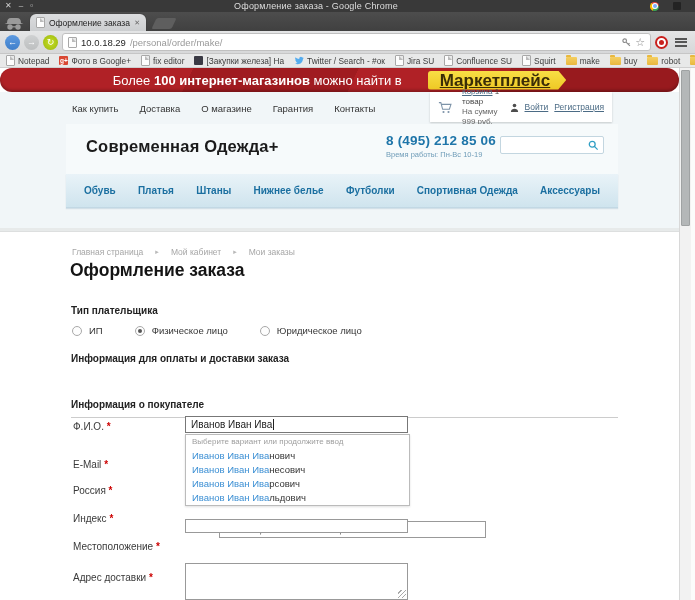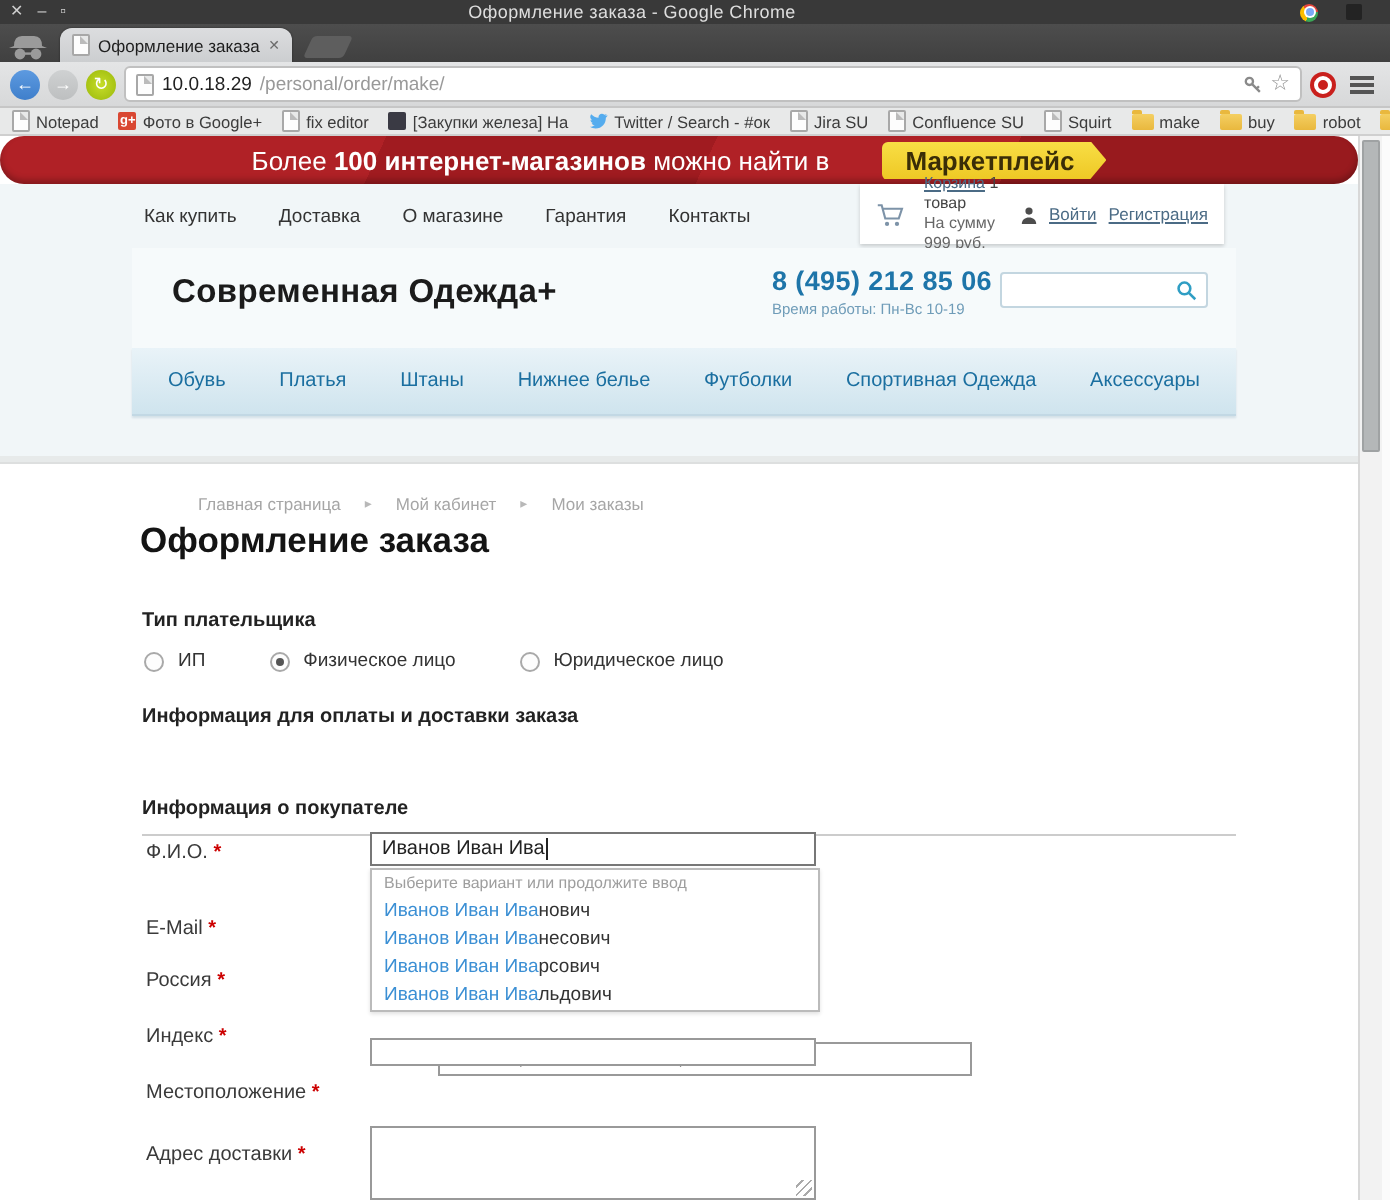--- a/index.html
+++ b/index.html
@@ -57,21 +57,21 @@
 
   
   .banner{left:0;top:68px;width:679px;height:24px;
      background:linear-gradient(115deg,#b02126 0 28%,#a01b20 28% 52%,#b02126 52% 74%,#981a1e 74%);
      box-shadow:inset 0 -2px 3px rgba(0,0,0,.25);
      display:flex;align-items:center;justify-content:center;gap:26px;border-radius:12px;}
   .banner-text{color:#fff;font-size:13px;}
   .banner-text b{font-weight:bold;}
   .mp-btn{height:19px;padding:0 16px 0 12px;background:linear-gradient(#f8de45,#eec824);
      clip-path:polygon(0 0,calc(100% - 8px) 0,100% 50%,calc(100% - 8px) 100%,0 100%);
-     border-radius:3px 0 0 3px;color:#3a2d07;font-weight:bold;font-size:13px;line-height:19px;}
+     border-radius:3px 0 0 3px;color:#3a2d07;font-weight:bold;font-size:17px;line-height:19px;text-decoration:underline;}
 
   .pagezone{left:0;top:92px;width:679px;height:136px;background:#f1f6f8;}
 
   .topnav{left:66px;top:92px;width:552px;height:32px;display:flex;align-items:center;gap:21px;
           padding-left:6px;box-sizing:border-box;font-size:9.5px;color:#333;}
   .topnav a{white-space:nowrap;}
 
   .cart-card{left:430px;top:92px;width:182px;height:30px;background:#fff;box-shadow:0 1px 2px rgba(0,0,0,.18);
              display:flex;align-items:center;gap:8px;padding:0 8px;box-sizing:border-box;}
   .cart-lines{font-size:8px;color:#444;line-height:10px;}
@@ -85,25 +85,25 @@
   .phone{font-size:13.5px;font-weight:bold;color:#1e75a9;letter-spacing:.2px;}
   .hours{font-size:7.5px;color:#6f9cb8;margin-top:2px;}
   .searchbox{position:absolute;left:434px;top:12px;width:104px;height:18px;background:#fff;border:1px solid #c3d6e0;
              border-radius:2px;display:flex;align-items:center;box-sizing:border-box;}
   .searchbox input{border:0;outline:0;flex:1;min-width:0;height:14px;font-size:9px;padding:0 4px;background:transparent;}
   .sb-ic{padding-right:4px;display:flex;}
 
   .menuband{left:66px;top:174px;width:552px;height:34px;background:linear-gradient(#e9f3f8,#cfe4ee);
             border-bottom:1px solid #c2d8e4;box-shadow:0 1px 1px rgba(120,160,185,.25);
             display:flex;align-items:center;justify-content:space-between;padding:0 18px;box-sizing:border-box;}
-  .menuband a{font-size:10px;font-weight:normal;color:#1b6fa0;white-space:nowrap;}
+  .menuband a{font-size:10px;font-weight:bold;color:#1b6fa0;white-space:nowrap;}
 
   .divider{left:0;top:228px;width:695px;height:4px;background:#e7eaea;border-bottom:1px solid #dddfdf;box-sizing:border-box;}
 
-  .crumbs{left:72px;top:247px;display:flex;gap:12px;align-items:center;font-size:8.5px;color:#a6a6a6;margin-left:27px;}
+  .crumbs{left:72px;top:247px;display:flex;gap:12px;align-items:center;font-size:8.5px;color:#a6a6a6;}
   .crumb-sep{color:#b8b8b8;font-size:7px;}
   .h1{left:70px;top:260px;font-size:17.5px;font-weight:bold;color:#141414;}
 
   .blabel{font-weight:bold;font-size:10px;color:#222;}
   .flabel{font-size:10px;color:#3a3a3a;}
   .req{color:#cc0000;font-weight:bold;}
 
   .radiorow{left:72px;top:325px;display:flex;align-items:center;gap:7px;font-size:9.5px;color:#333;}
   .radio{width:10px;height:10px;border:1px solid #a9a9a9;border-radius:50%;background:#fdfdfd;display:inline-block;position:relative;box-sizing:border-box;}
   .radio[data-checked="true"]::after{content:"";position:absolute;left:2px;top:2px;width:4px;height:4px;background:#555;border-radius:50%;}

